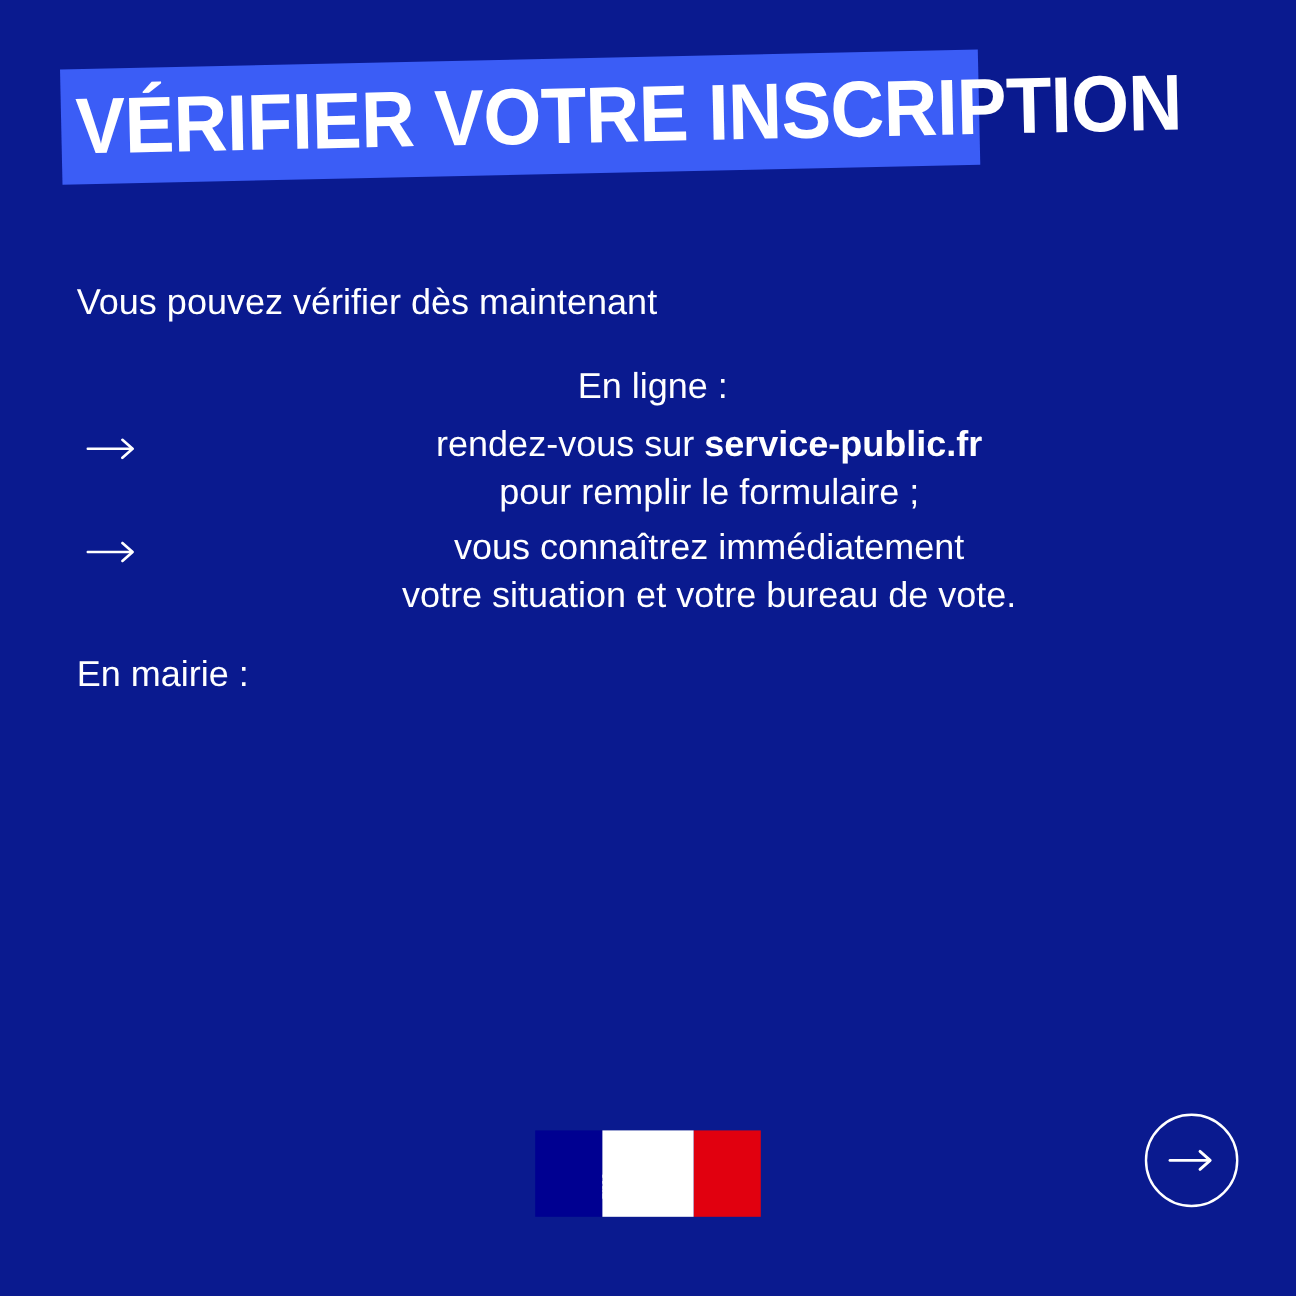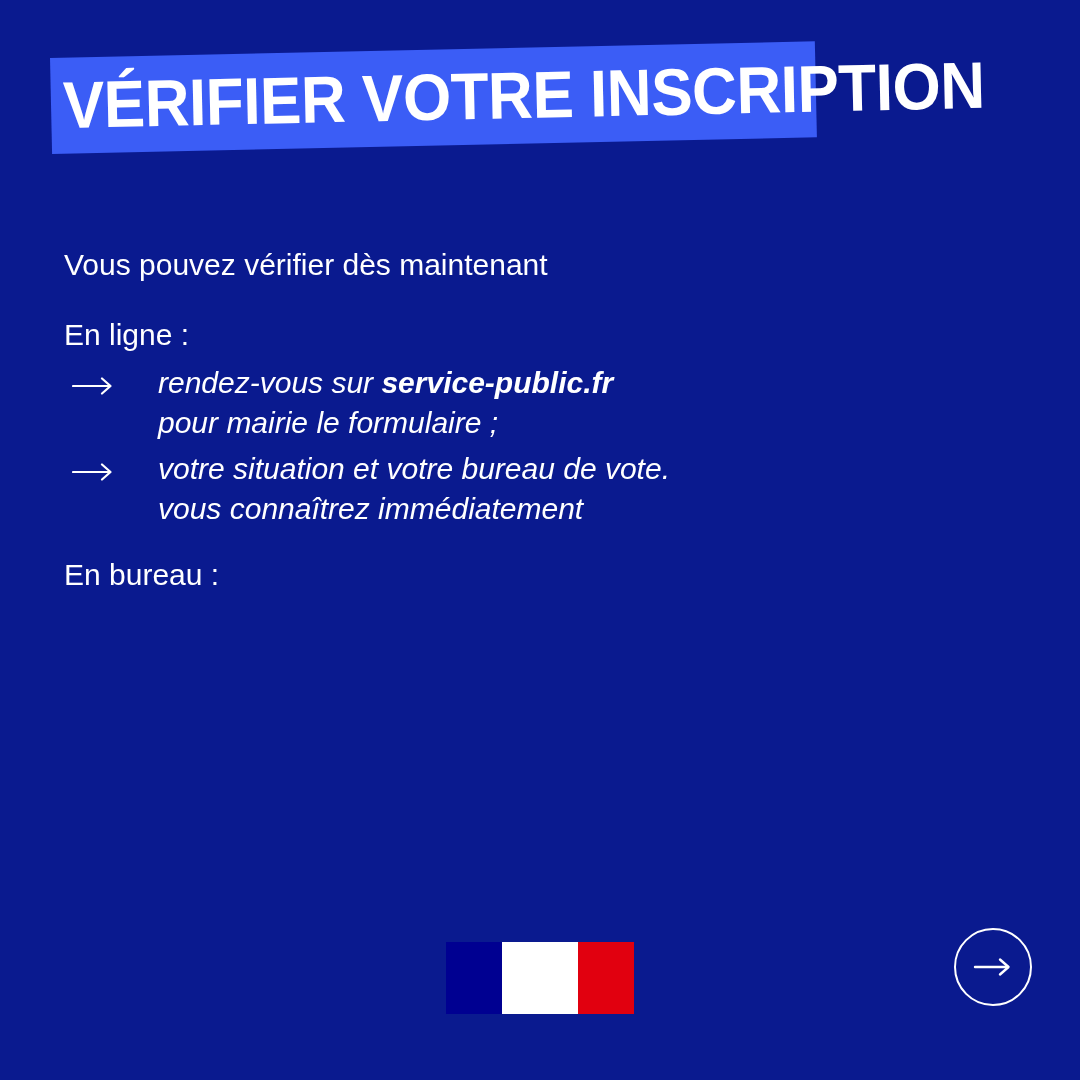--- a/index.html
+++ b/index.html
@@ -48,21 +48,21 @@
     letter-spacing: -0.5px;
     color: #ffffff;
     white-space: nowrap;
     transform: rotate(-1.25deg) scaleX(0.94);
   }
 
   
   .content {
     position: absolute;
     left: 64px;
-    top: 244px;
+    top: 232px;
     width: 960px;
   }
   .para {
     font-size: 30px;
     line-height: 41px;
     font-weight: 400;
     color: #ffffff;
     margin: 0;
   }
   .para b, .bold {
@@ -70,21 +70,21 @@
   }
 
   .section-head {
     font-size: 30px;
     line-height: 40px;
     margin: 0;
     padding: 0;
   }
 
   .block-intro { margin-bottom: 30px; }
-  .block-online { margin-bottom: 26px; }
+  .block-online { margin-bottom: 26px; text-align: center; }
 
   .bullets {
     list-style: none;
     margin: 8px 0 0 0;
     padding: 0;
   }
   .bullet {
     display: flex;
     align-items: flex-start;
     margin-bottom: 6px;
@@ -95,21 +95,20 @@
     line-height: 44px;
     color: #ffffff;
     padding-left: 8px;
     box-sizing: border-box;
   }
   .bullet-arrow svg { display: block; margin-top: 14px; }
   .bullet-text {
     font-size: 30px;
     line-height: 40px;
     flex: 1 1 auto;
-    font-style: italic;
   }
   .bullet-text .line { display: block; }
 
   
   .marianne {
     position: absolute;
     left: 446px;
     top: 942px;
     width: 188px;
     height: 72px;
@@ -163,42 +162,42 @@
 
       <li class="bullet">
         <span class="bullet-arrow">
           <svg width="42" height="18" viewBox="0 0 42 18" fill="none" aria-hidden="true">
             <path d="M1 9 H38" stroke="#ffffff" stroke-width="2.2" stroke-linecap="round"></path>
             <path d="M30 1.5 L38.5 9 L30 16.5" stroke="#ffffff" stroke-width="2.2" fill="none" stroke-linecap="round" stroke-linejoin="round"></path>
           </svg>
         </span>
         <span class="bullet-text">
           <span class="line"><span>rendez-vous sur </span><span class="bold">service-public.fr</span></span>
-          <span class="line">pour mairie le formulaire ;</span>
+          <span class="line">pour remplir le formulaire ;</span>
         </span>
       </li>
 
       <li class="bullet">
         <span class="bullet-arrow">
           <svg width="42" height="18" viewBox="0 0 42 18" fill="none" aria-hidden="true">
             <path d="M1 9 H38" stroke="#ffffff" stroke-width="2.2" stroke-linecap="round"></path>
             <path d="M30 1.5 L38.5 9 L30 16.5" stroke="#ffffff" stroke-width="2.2" fill="none" stroke-linecap="round" stroke-linejoin="round"></path>
           </svg>
         </span>
         <span class="bullet-text">
+          <span class="line">vous connaîtrez immédiatement</span>
           <span class="line">votre situation et votre bureau de vote.</span>
-          <span class="line">vous connaîtrez immédiatement</span>
         </span>
       </li>
 
     </ul>
   </div>
 
   <div class="block-mairie">
-    <p class="section-head">En bureau :</p>
+    <p class="section-head">En mairie :</p>
   </div>
 
 </div>
 
 <div class="marianne">
   <div class="stripe stripe-blue"></div>
   <div class="stripe stripe-white">
     <svg class="marianne-figure" viewBox="0 0 120 68">
       <path d="M58 4 C70 4 79 13 79 26 C79 33 76 39 72 43 L74 52 L66 52 L66 64 L44 64 L44 50 C38 46 34 38 34 29 C34 15 45 4 58 4 Z" fill="#ffffff"></path>
       <path d="M2 38 C14 30 28 32 36 40 C26 38 16 40 8 46 C16 42 26 42 32 46 C22 46 12 50 6 56 C14 50 24 48 31 51 C20 52 11 57 5 63" fill="none" stroke="#ffffff" stroke-width="2.4" stroke-linecap="round"></path>

